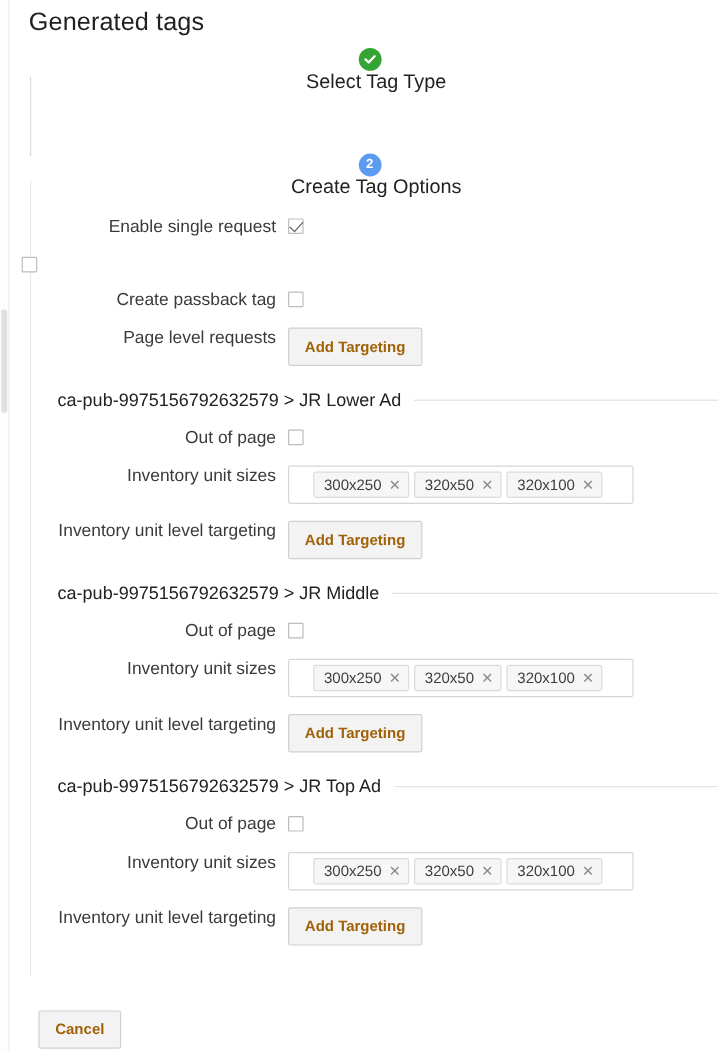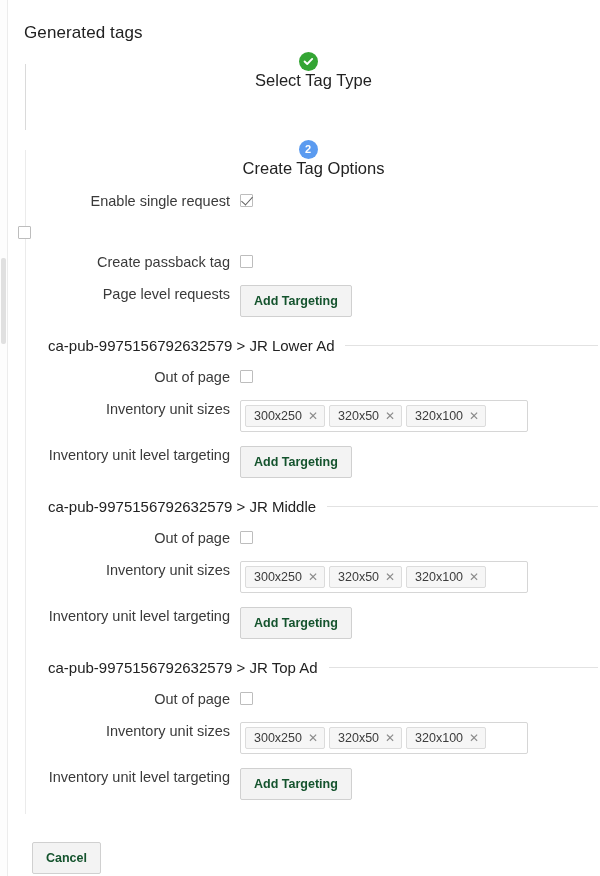--- a/index.html
+++ b/index.html
@@ -36,25 +36,25 @@
 
   .page {
     position: absolute;
     left: 8px; top: 0;
     width: 592px;
     height: 876px;
   }
 
   
   .page-title {
-    font-size: 17px;
+    font-size: 21px;
     font-weight: 400;
     color: #212121;
     margin: 0;
-    padding: 23px 0 0 16px;
+    padding: 7px 0 0 16px;
     letter-spacing: .1px;
   }
 
   
   .step {
     position: relative;
     display: flex;
     align-items: center;
     padding-left: 8px;
     height: 26px;
@@ -154,21 +154,21 @@
   
   .btn {
     display: inline-block;
     font-family: "Liberation Sans", sans-serif;
     font-size: 12.5px;
     font-weight: bold;
     padding: 8px 13px;
     border: 1px solid #d0d0d0;
     border-radius: 2px;
     background: #f3f3f3;
-    color: #14532d;
+    color: #a16207;
     cursor: pointer;
     line-height: 14px;
     white-space: nowrap;
   }
   .btn-primary {
     background: #4285f4;
     border-color: #3579e2;
     color: #ffffff;
     padding: 8px 16px;
   }
@@ -194,21 +194,21 @@
     margin-right: 2px;
   }
 
   
   .sizes-box {
     width: 288px;
     min-height: 28px;
     border: 1px solid #d6d6d6;
     border-radius: 2px;
     background: #ffffff;
-    padding: 4px 4px;
+    padding: 4px 20px;
     display: flex;
     flex-wrap: wrap;
     gap: 4px;
     box-sizing: border-box;
   }
   .chip {
     display: inline-flex;
     align-items: center;
     background: #f6f6f6;
     border: 1px solid #dcdcdc;

